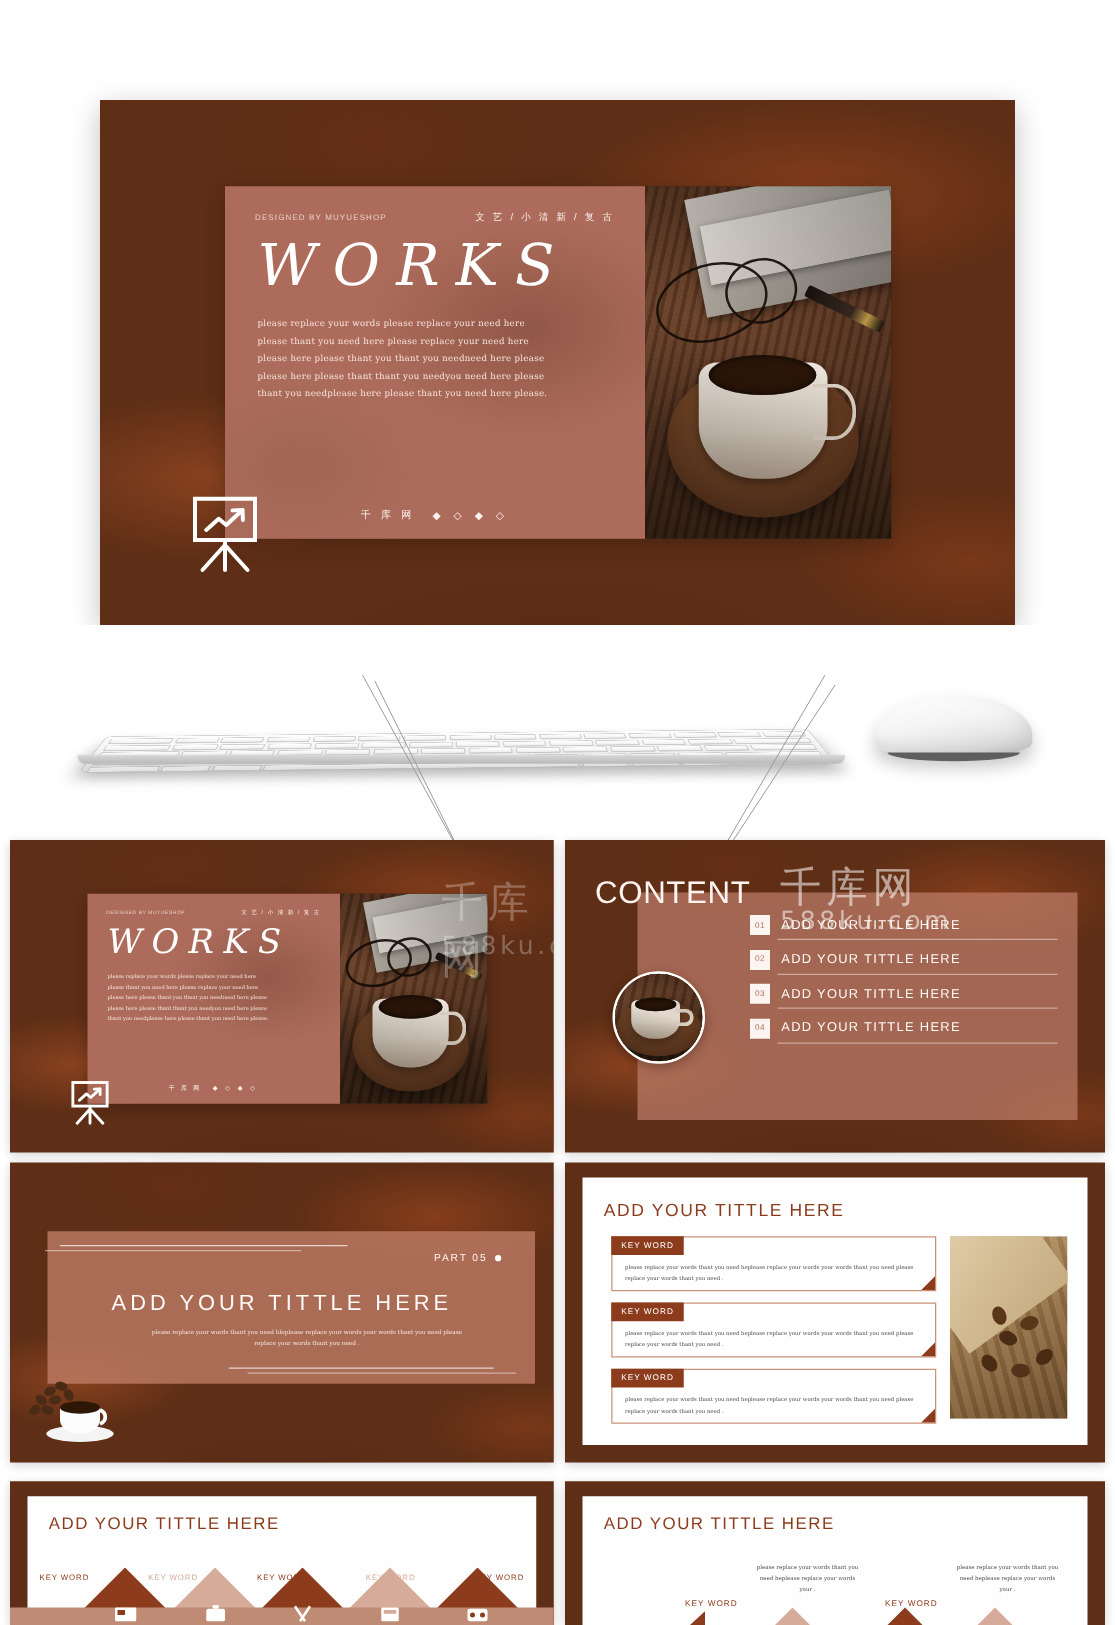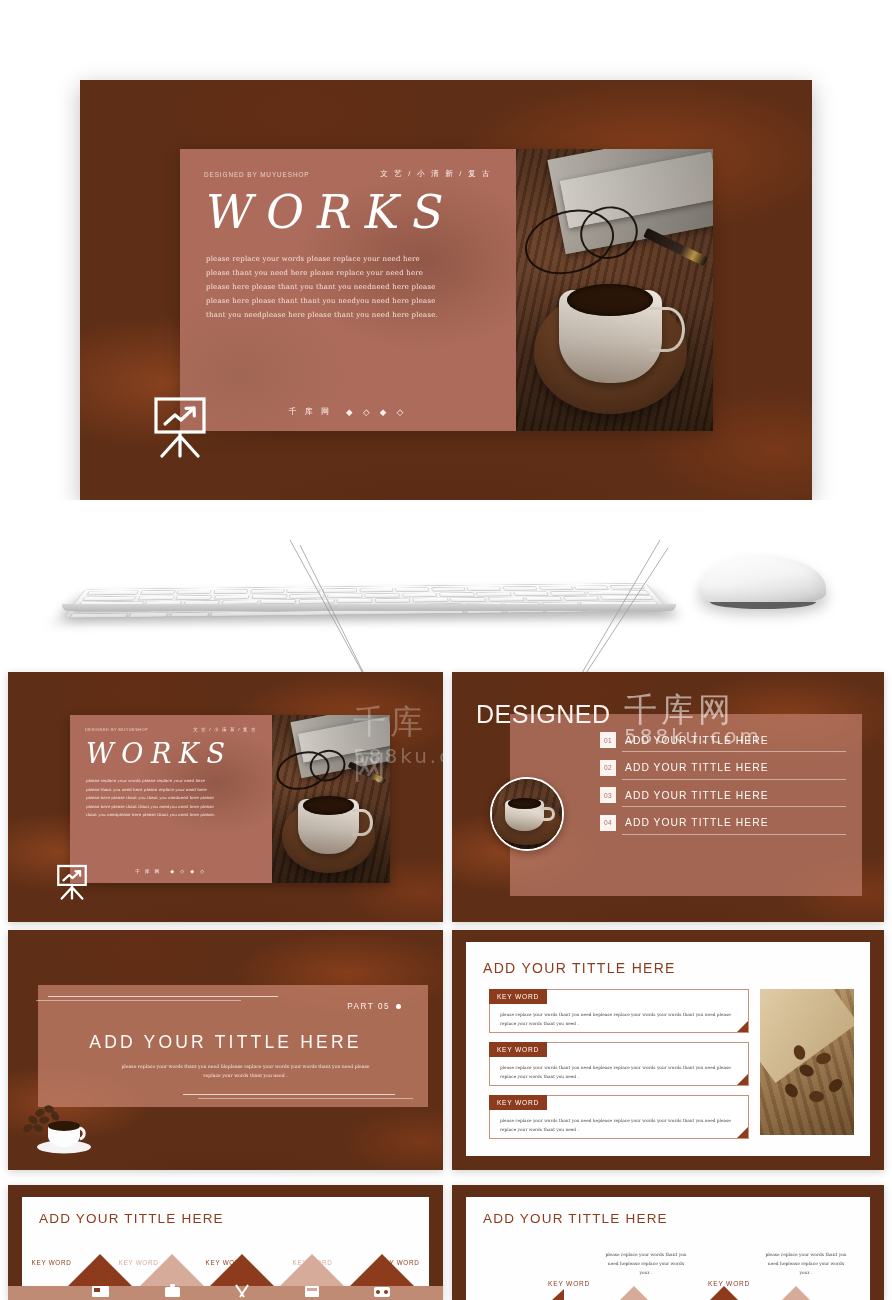--- a/index.html
+++ b/index.html
@@ -453,21 +453,21 @@
       <path d="M13 28 L23 19 L29 24 L42 12" fill="none" stroke="#fff" stroke-width="4" stroke-linecap="round" stroke-linejoin="round"></path>
       <path d="M42 12 l-8 .3 M42 12 l.3 8" fill="none" stroke="#fff" stroke-width="4" stroke-linecap="round"></path>
       <path d="M28 36 L28 60 M28 40 L10 60 M28 40 L46 60" stroke="#fff" stroke-width="4" stroke-linecap="round"></path>
     </svg>
     <div class="wm wm-cn" style="left:345px;top:28px;opacity:.5">千库网</div>
     <div class="wm wm-en" style="left:345px;top:72px;opacity:.5">588ku.com</div>
   </div>
 
   <div class="grid-slide s-tr brownbg">
     <div class="content-panel"></div>
-    <div class="content-head">DESIGNED</div>
+    <div class="content-head">CONTENT</div>
 
     <div class="content-rows">
       <div class="crow">
         <span class="cnum">01</span>
         <span class="ctext">ADD YOUR TITTLE HERE</span>
         <span class="cline"></span>
       </div>
       <div class="crow">
         <span class="cnum">02</span>
         <span class="ctext">ADD YOUR TITTLE HERE</span>

